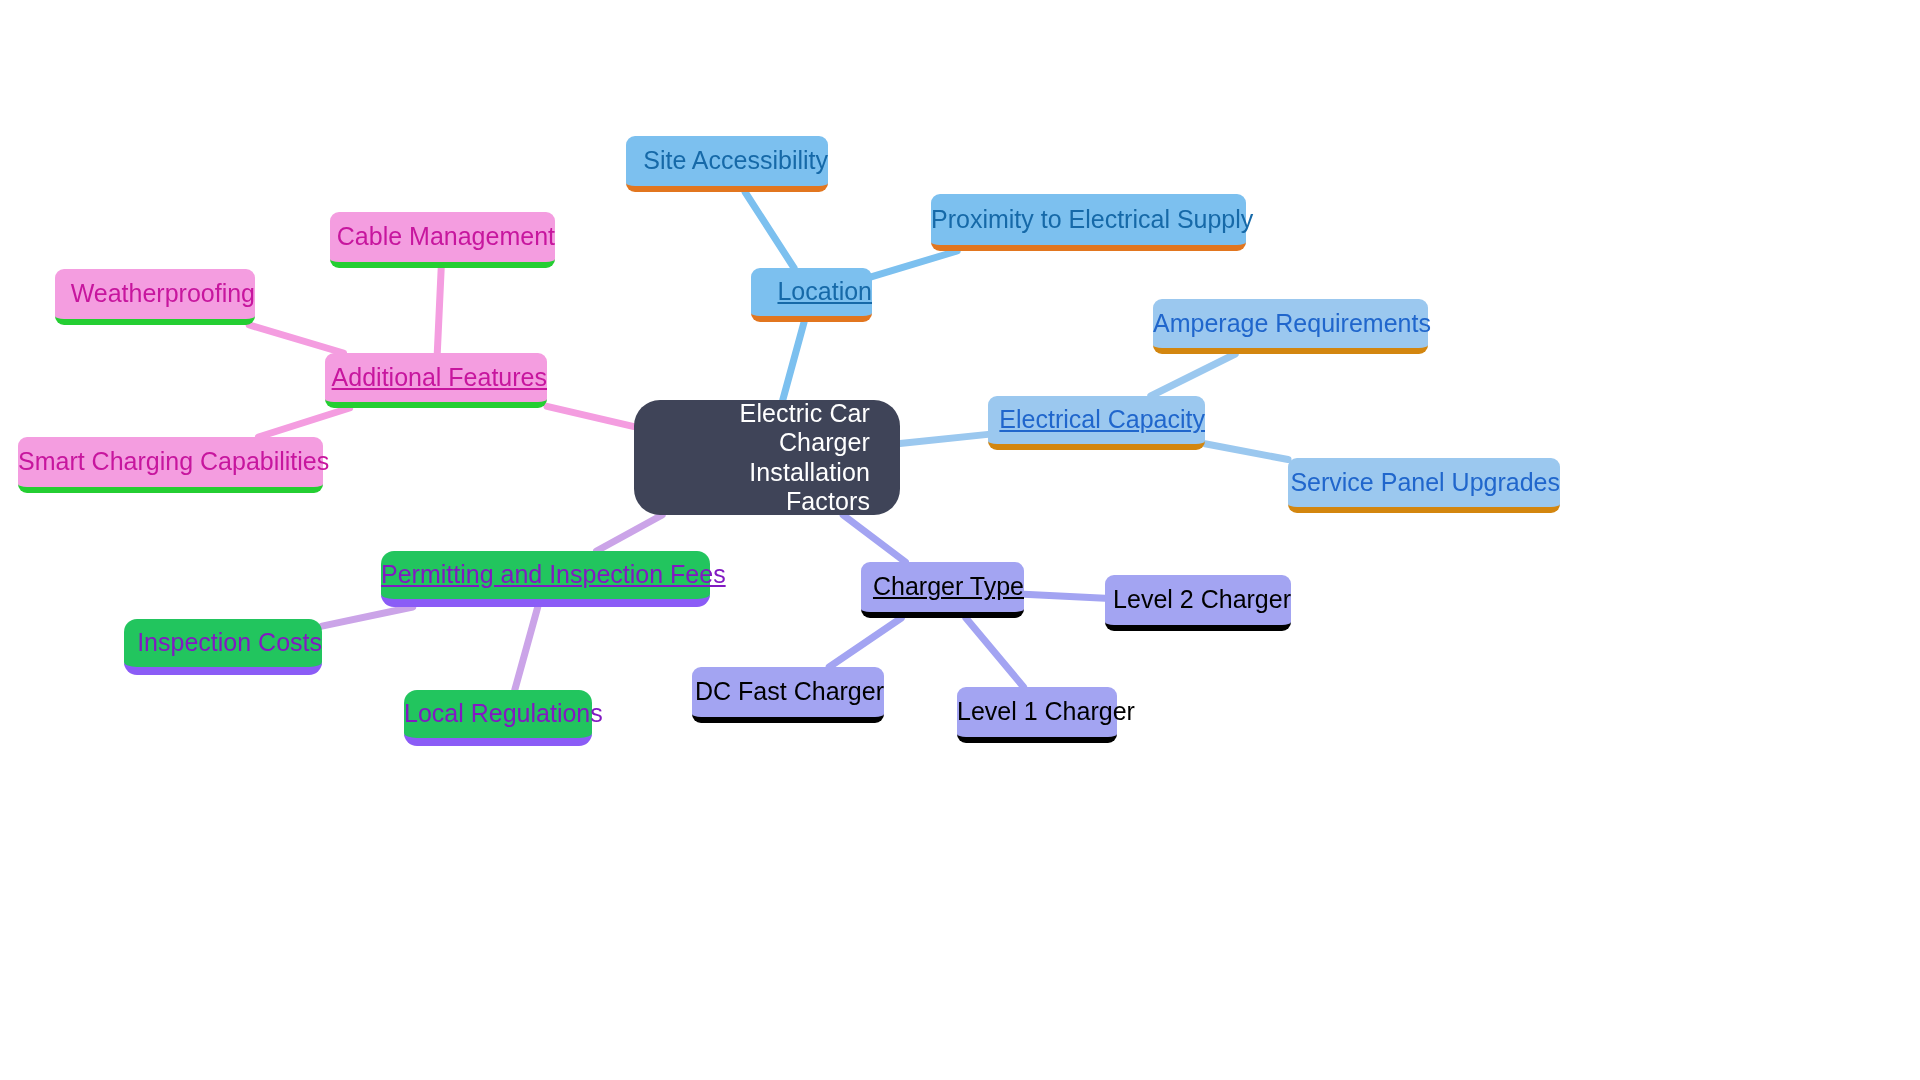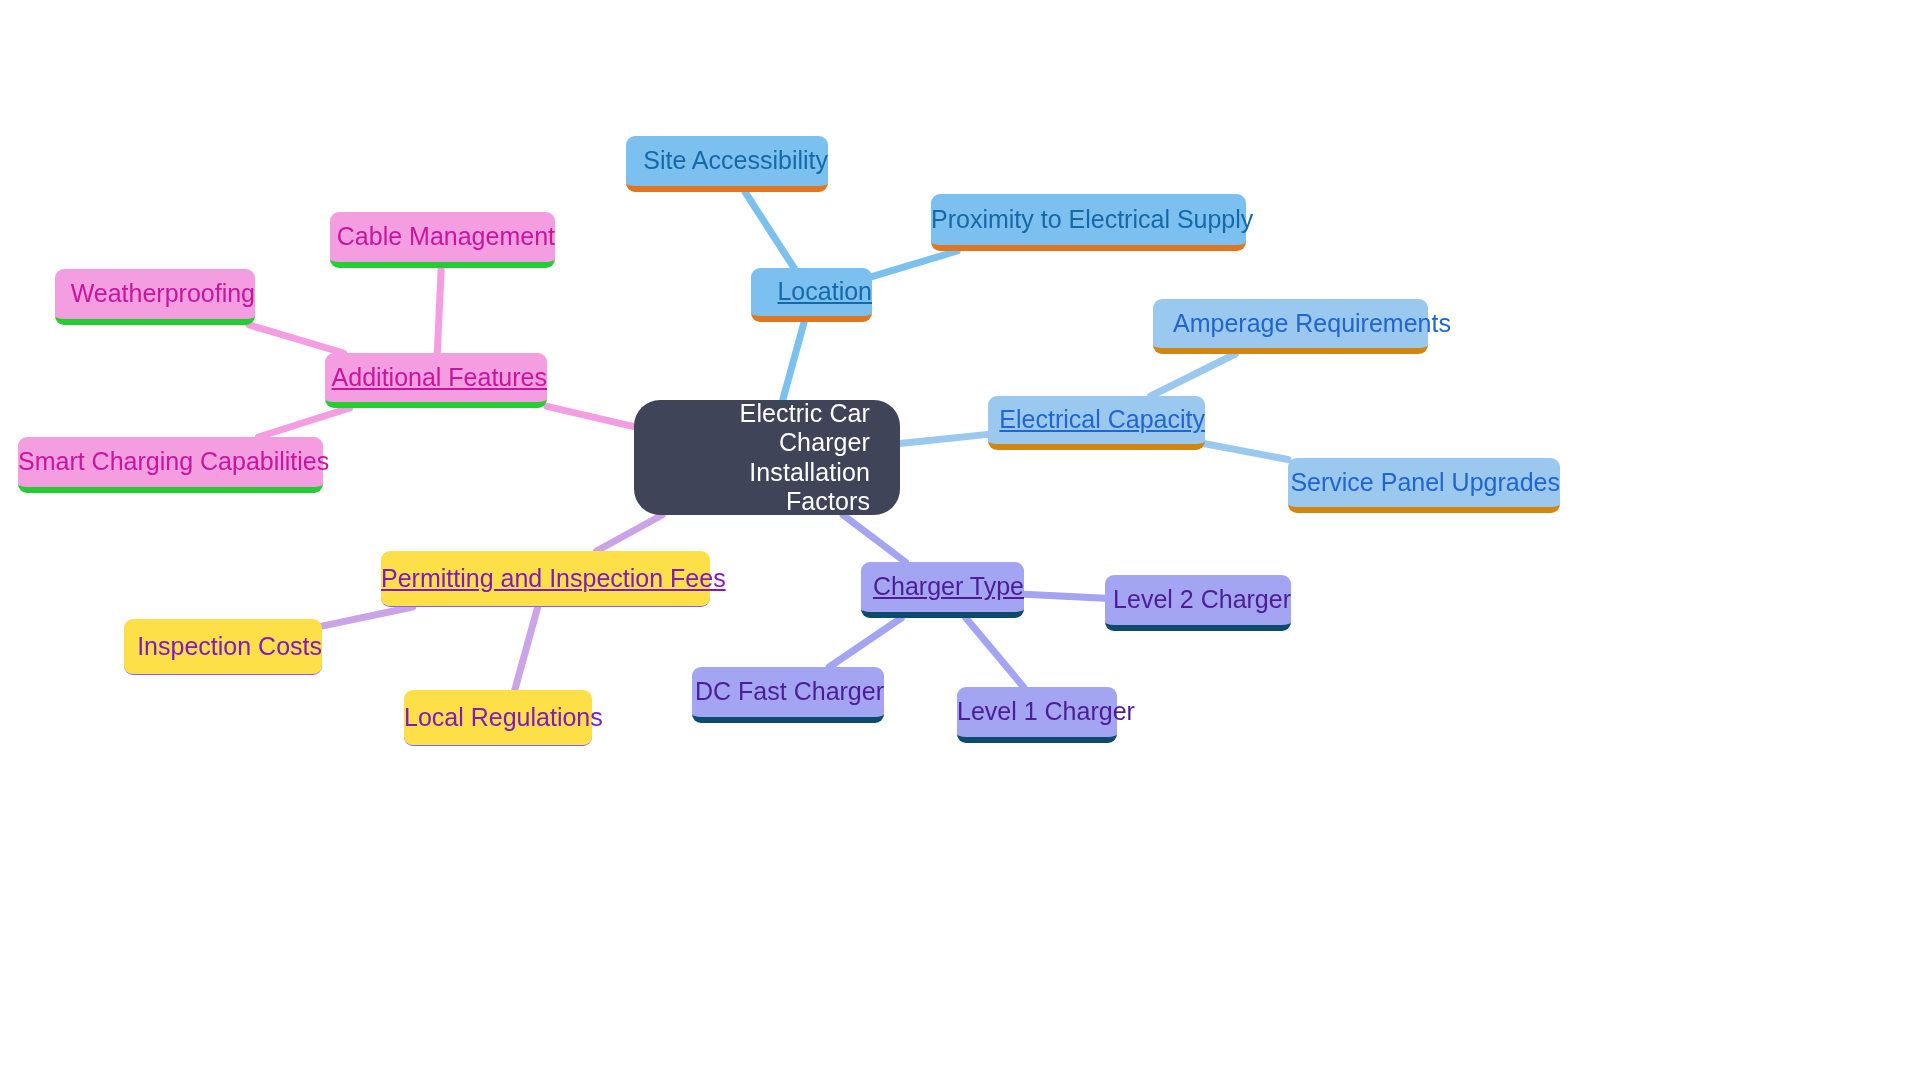--- a/index.html
+++ b/index.html
@@ -65,28 +65,29 @@
     background: #9bc8ef;
     color: #2066cc;
     border-bottom: 6px solid #d3860f;
   }
   .node.pink {
     background: #f49de0;
     color: #c7169e;
     border-bottom: 6px solid #24ce32;
   }
   .node.violet {
-    background: #fde047;
+    background: #22c55e;
     color: #8219c2;
-    border-bottom: 1px solid #8b5cf6;
+    border-bottom: 8px solid #8b5cf6;
+    border-radius: 13px;
   }
   .node.periwinkle {
     background: #a3a4f2;
-    color: #4c1d95;
-    border-bottom: 6px solid #0c4a6e;
+    color: #000000;
+    border-bottom: 6px solid #000000;
   }
   .node.sz-branch { font-size: 25px; text-decoration: underline; }
   .node.sz-leaf { font-size: 25px; }
 </style>
 </head>
 <body>
 
 <div id="canvas">
   <svg id="edges" viewBox="0 0 1920 1080" xmlns="http://www.w3.org/2000/svg">
       <line x1="782.7461538461539" y1="400" x2="804.1061538461538" y2="322" stroke="#7cc0ef" stroke-width="7" stroke-linecap="round"></line>
@@ -116,21 +117,21 @@
       </div>
       <div class="node blue sz-leaf" style="left: 626px; top: 136px; width: 202px; height: 56px;">
         <span class="label">Site Accessibility</span>
       </div>
       <div class="node blue sz-leaf" style="left: 894px; top: 194px; width: 315px; height: 57px; margin-left: 37px;">
         <span class="label">Proximity to Electrical Supply</span>
       </div>
       <div class="node blue-leaf sz-branch" style="left: 988px; top: 396px; width: 217px; height: 54px;">
         <span class="label">Electrical Capacity</span>
       </div>
-      <div class="node blue-leaf sz-leaf" style="left: 1153px; top: 299px; width: 275px; height: 55px; padding-left: 20px;">
+      <div class="node blue-leaf sz-leaf" style="left: 1153px; top: 299px; width: 275px; height: 55px;">
         <span class="label">Amperage Requirements</span>
       </div>
       <div class="node blue-leaf sz-leaf" style="left: 1288px; top: 458px; width: 272px; height: 55px;">
         <span class="label">Service Panel Upgrades</span>
       </div>
       <div class="node periwinkle sz-branch" style="left: 861px; top: 562px; width: 163px; height: 56px;">
         <span class="label">Charger Type</span>
       </div>
       <div class="node periwinkle sz-leaf" style="left: 1105px; top: 575px; width: 186px; height: 56px;">
         <span class="label">Level 2 Charger</span>

